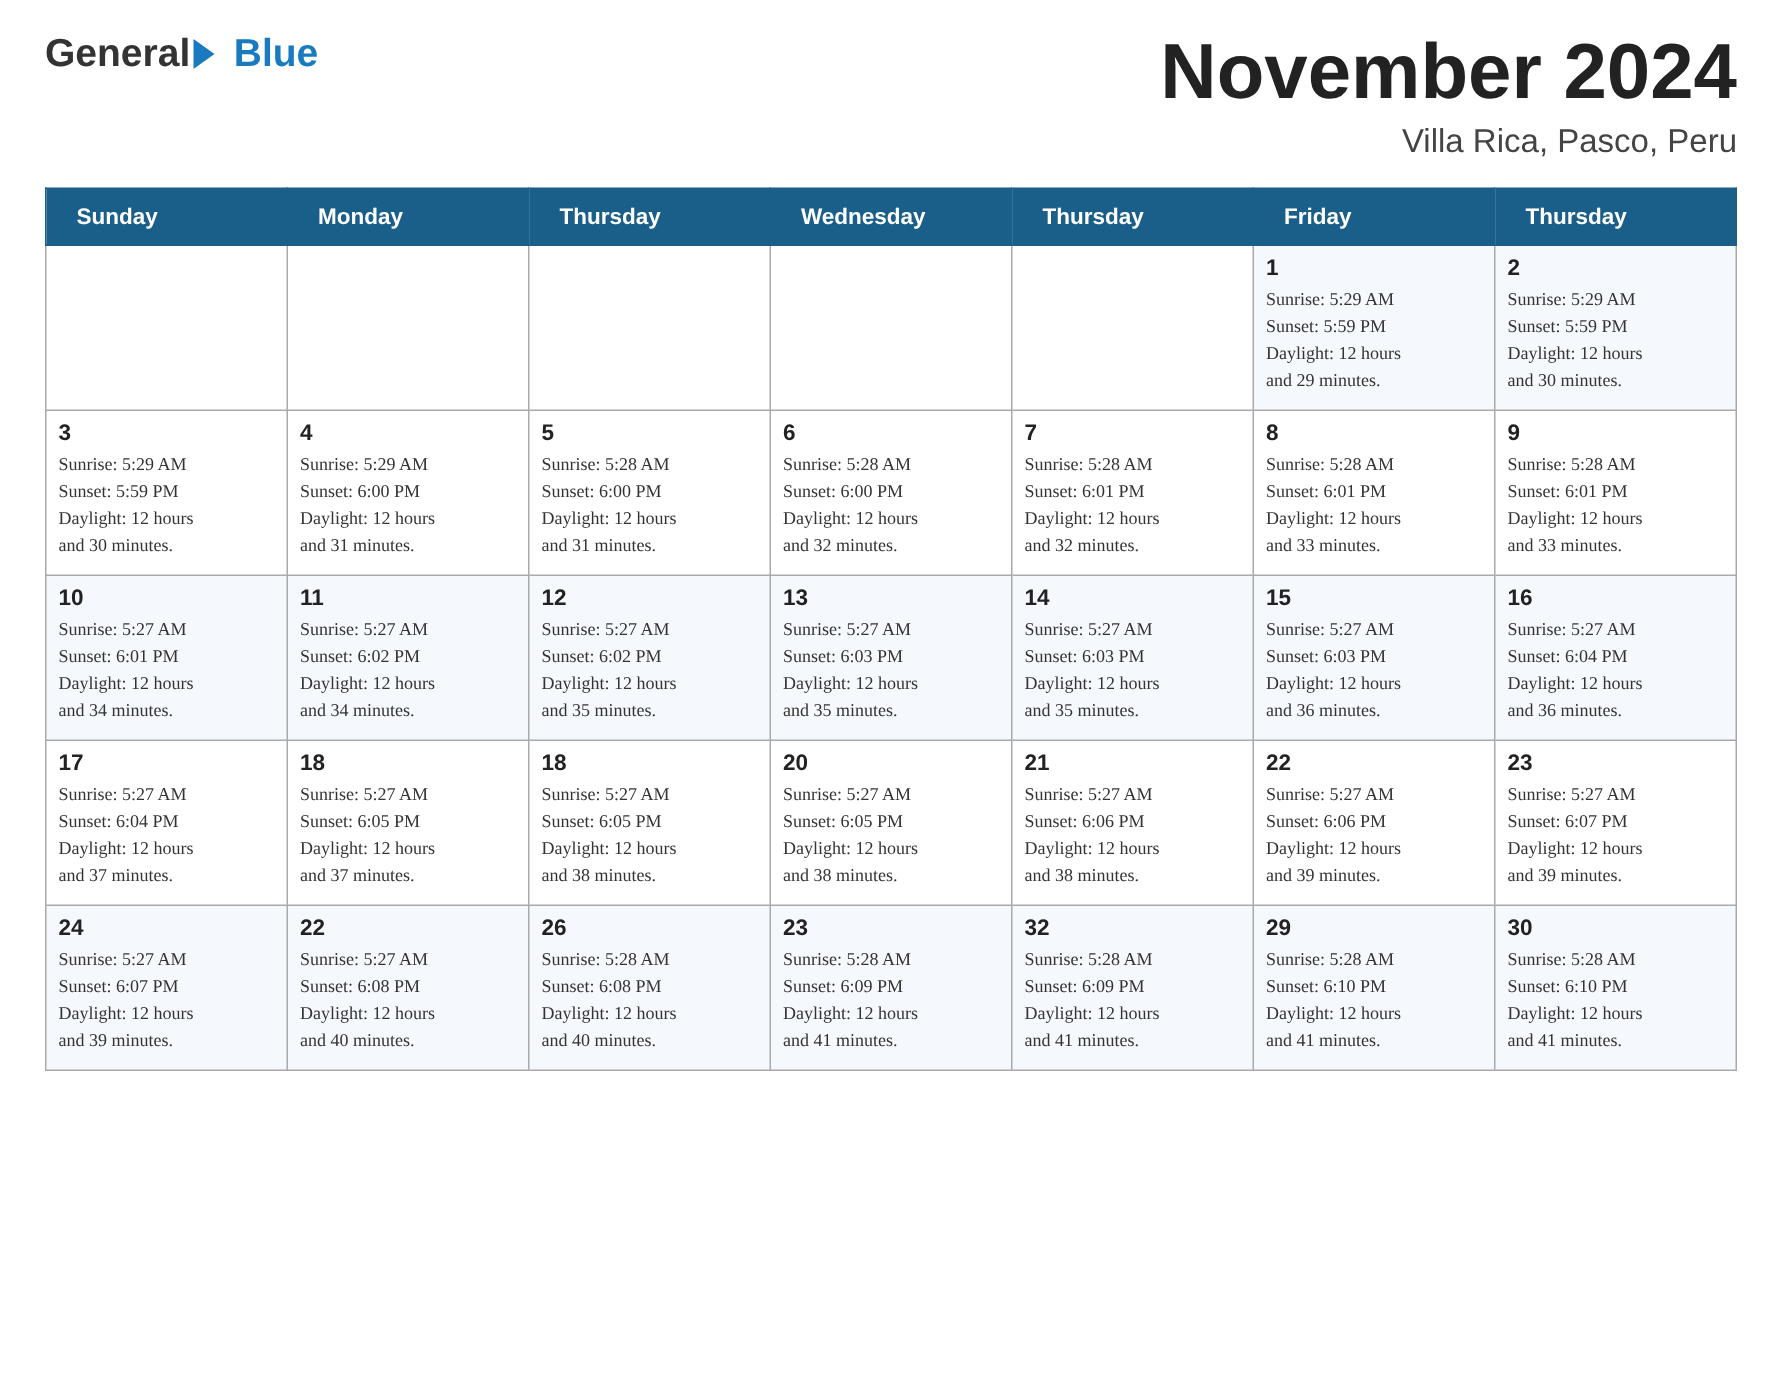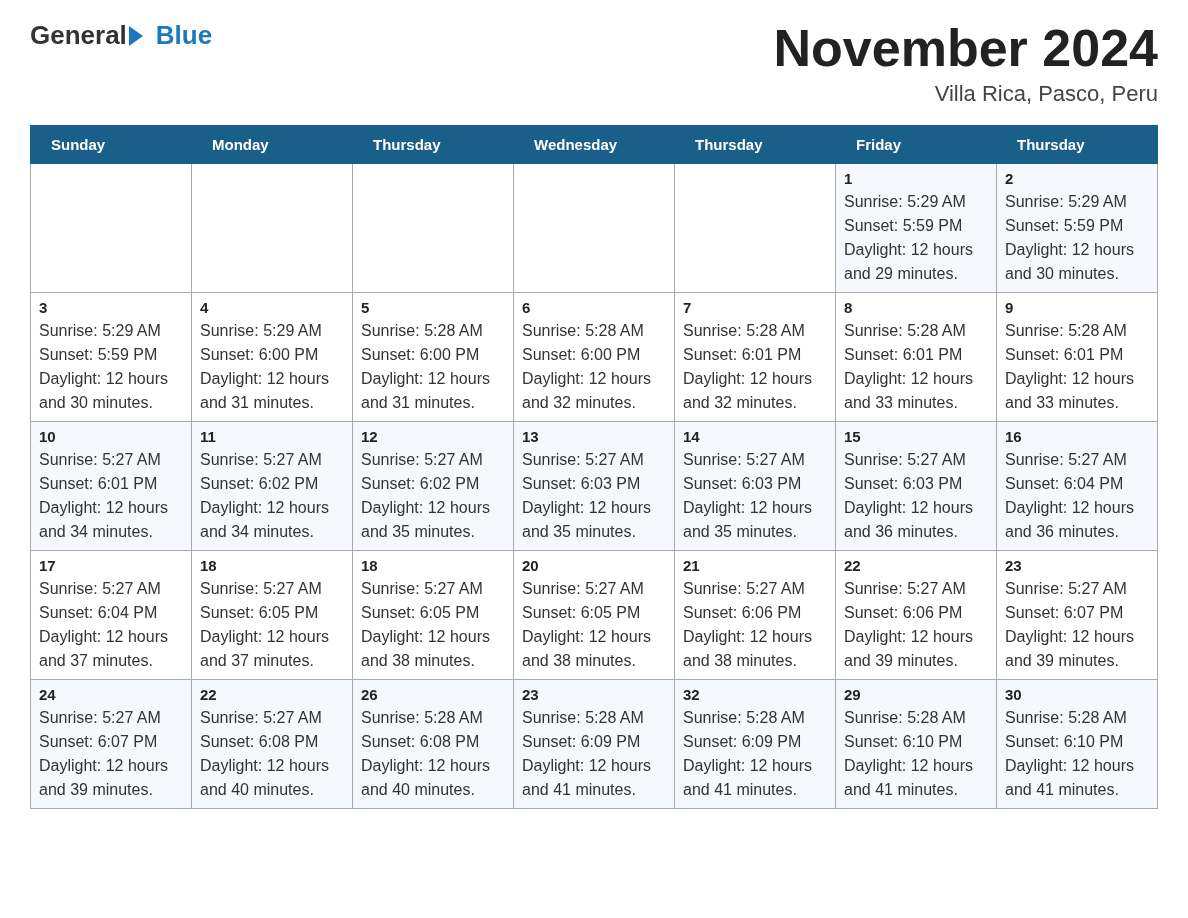--- a/index.html
+++ b/index.html
@@ -86,23 +86,24 @@
       background-color: #fff;
     }
     .day-number {
       font-size: 15px;
       font-weight: bold;
       color: #222;
       display: block;
       margin-bottom: 3px;
     }
     .day-info {
-      font-size: 16px;
+      font-size: 12px;
       color: #333;
       line-height: 1.5;
+      font-family: Liberation Serif, serif;
     }
     .empty-cell {
       background: #fff !important;
     }
   </style>
 </head>
 <body>
 
 <div class="header-area">
   <div class="logo-area">

